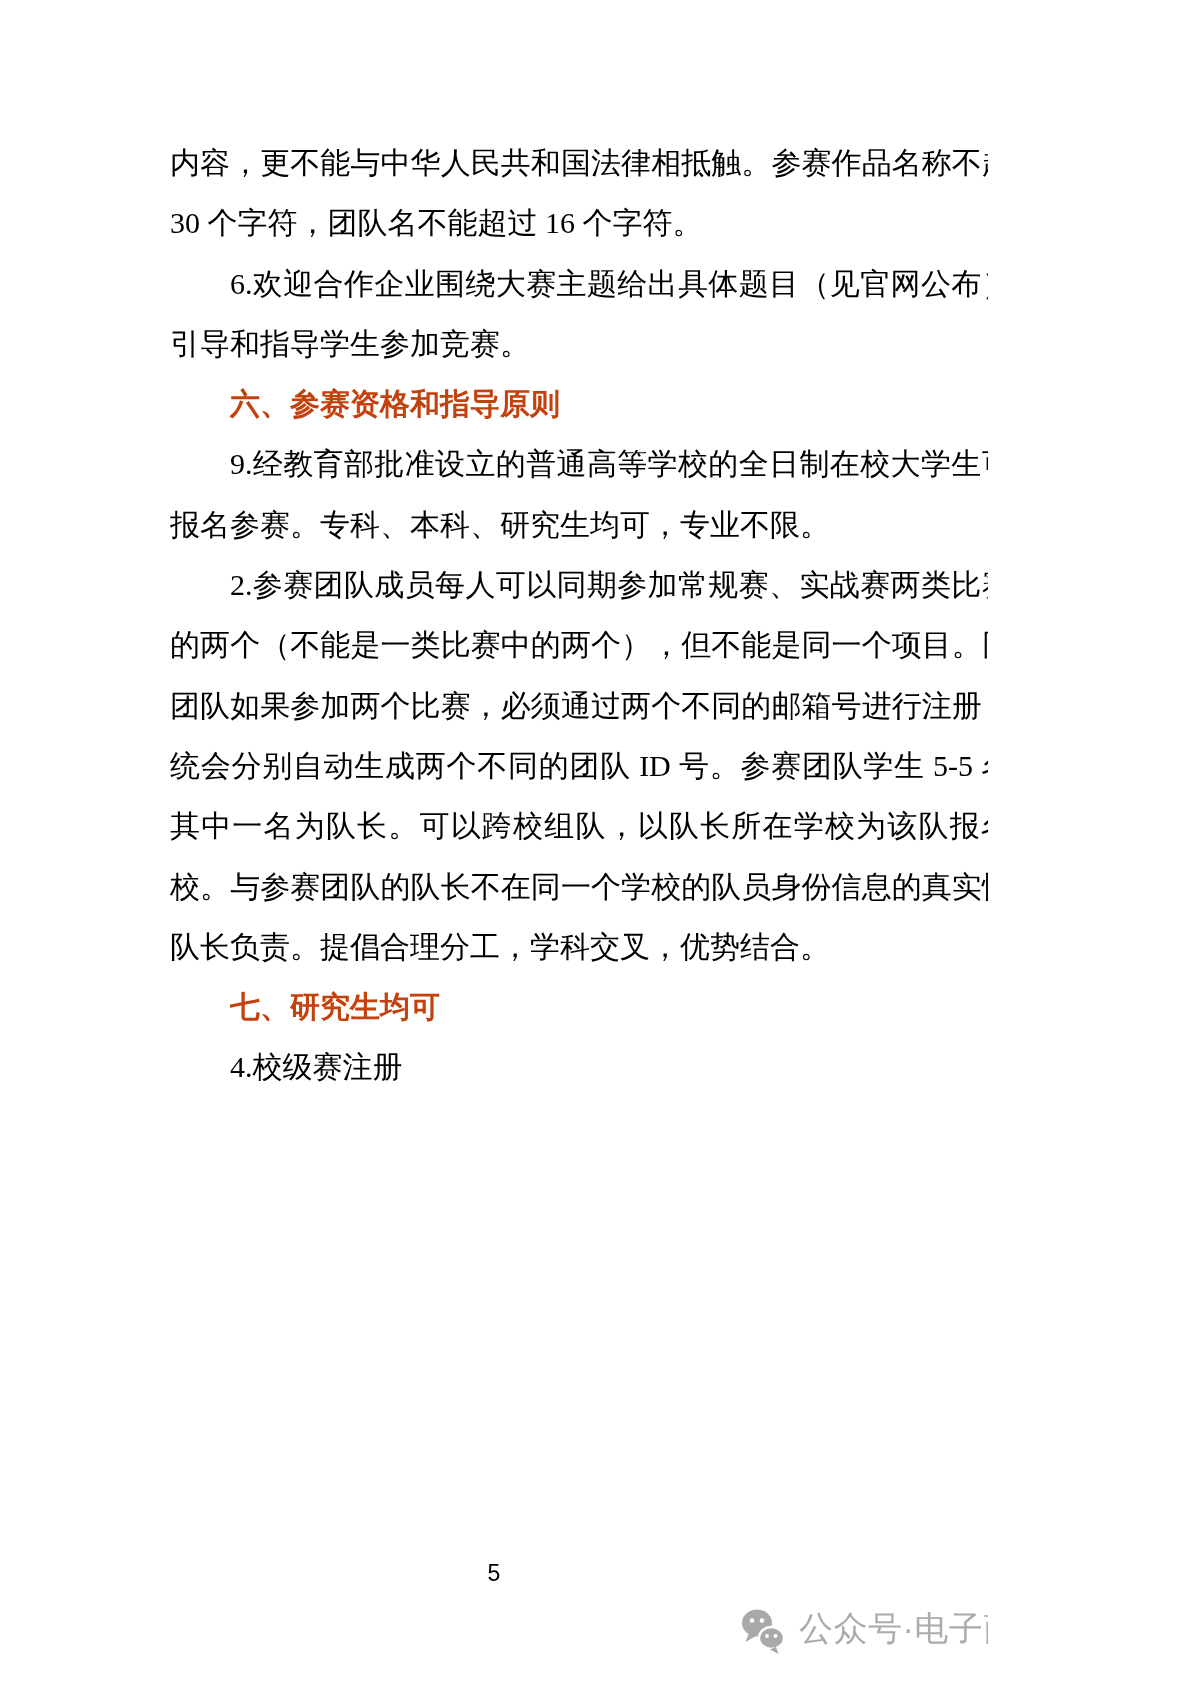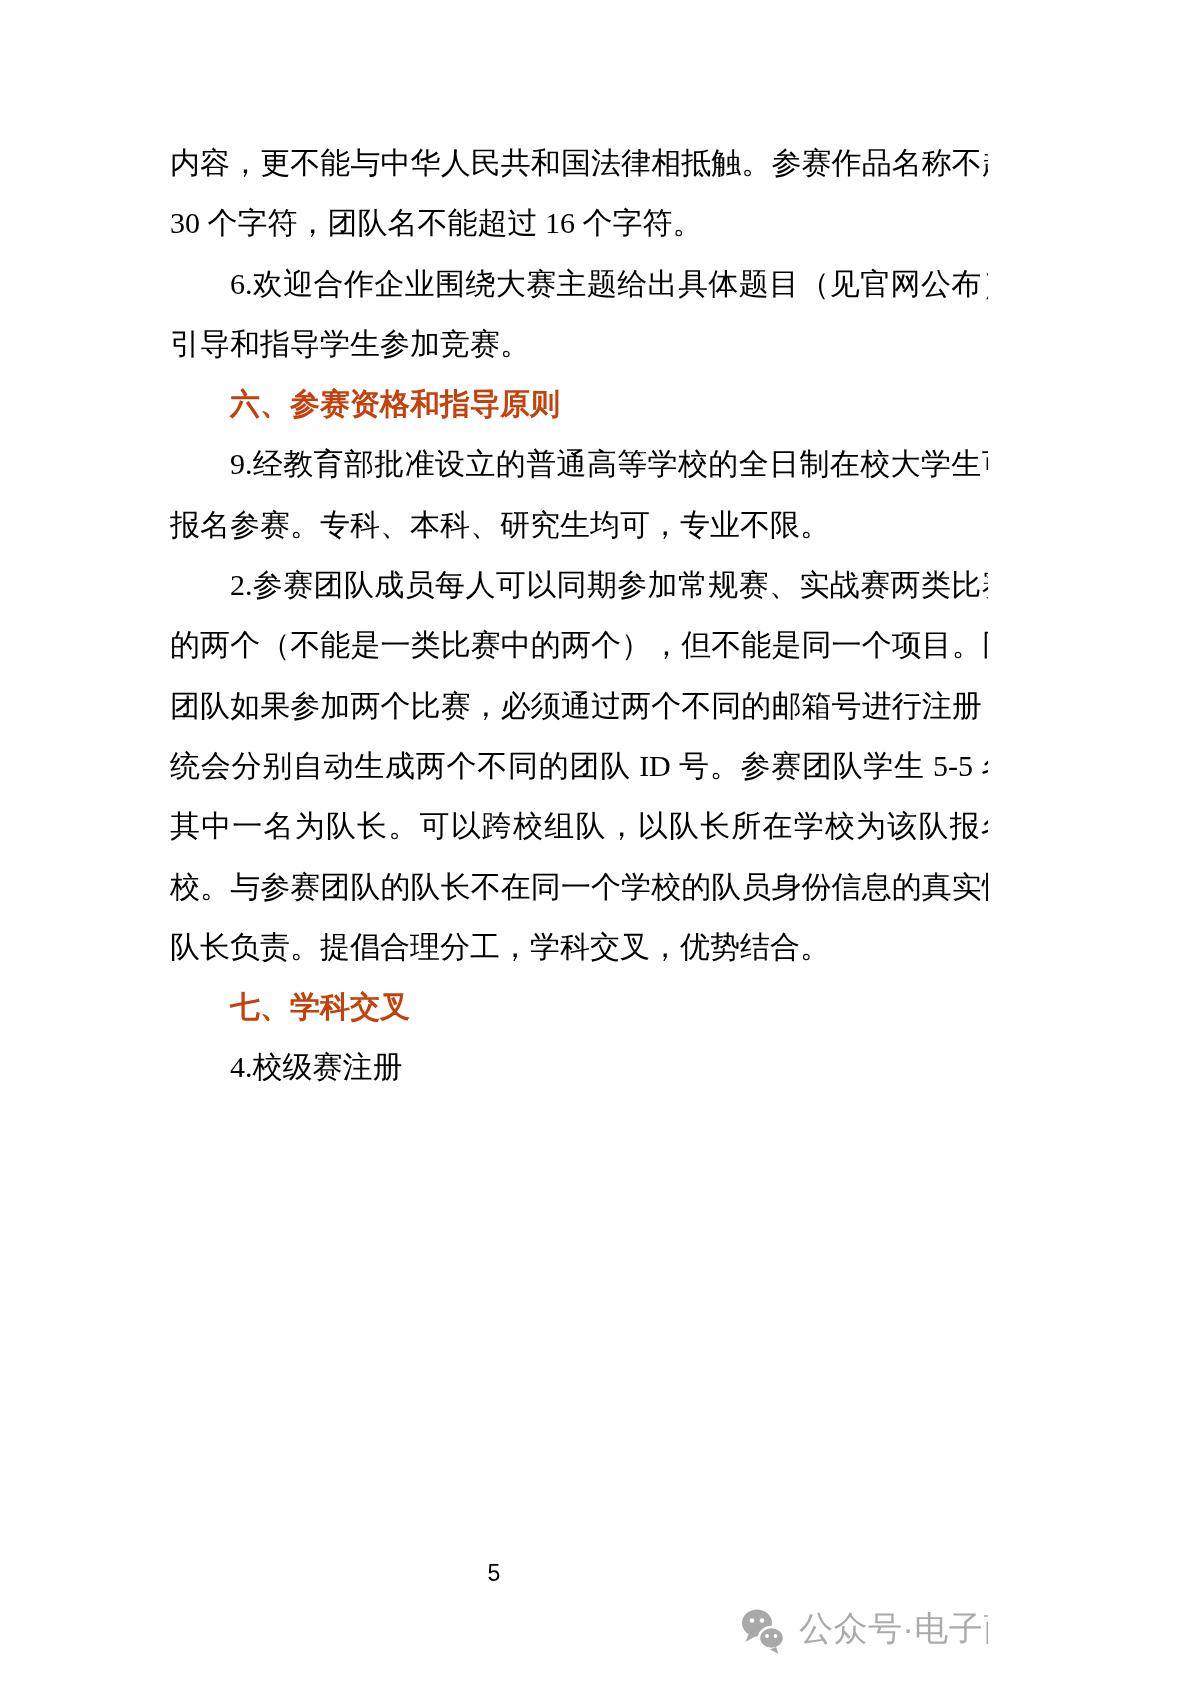--- a/index.html
+++ b/index.html
@@ -68,21 +68,21 @@
 <body>
 
 <div class="page">
 
   <div class="content">
     <p>内容，更不能与中华人民共和国法律相抵触。参赛作品名称不超出 30 个字符，团队名不能超过 16 个字符。</p>
     <p class="indent">6.欢迎合作企业围绕大赛主题给出具体题目（见官网公布），引导和指导学生参加竞赛。</p>
     <h2>六、参赛资格和指导原则</h2>
     <p class="indent">9.经教育部批准设立的普通高等学校的全日制在校大学生可以报名参赛。专科、本科、研究生均可，专业不限。</p>
     <p class="indent">2.参赛团队成员每人可以同期参加常规赛、实战赛两类比赛中的两个（不能是一类比赛中的两个），但不能是同一个项目。同一团队如果参加两个比赛，必须通过两个不同的邮箱号进行注册，系统会分别自动生成两个不同的团队 ID 号。参赛团队学生 5-5 名，其中一名为队长。可以跨校组队，以队长所在学校为该队报名学校。与参赛团队的队长不在同一个学校的队员身份信息的真实性由队长负责。提倡合理分工，学科交叉，优势结合。</p>
-    <h2>七、学科交叉</h2>
+    <h2>七、研究生均可</h2>
     <p class="indent">4.校级赛注册</p>
   </div>
 
   <div class="page-number">5</div>
 
   <div class="watermark">
     <span>
       <svg class="wechat-icon-svg" width="47" height="48" viewBox="0 0 47 48" xmlns="http://www.w3.org/2000/svg">
 
         <ellipse cx="17" cy="17" rx="15" ry="13.5" fill="#a9a9a9"></ellipse>

